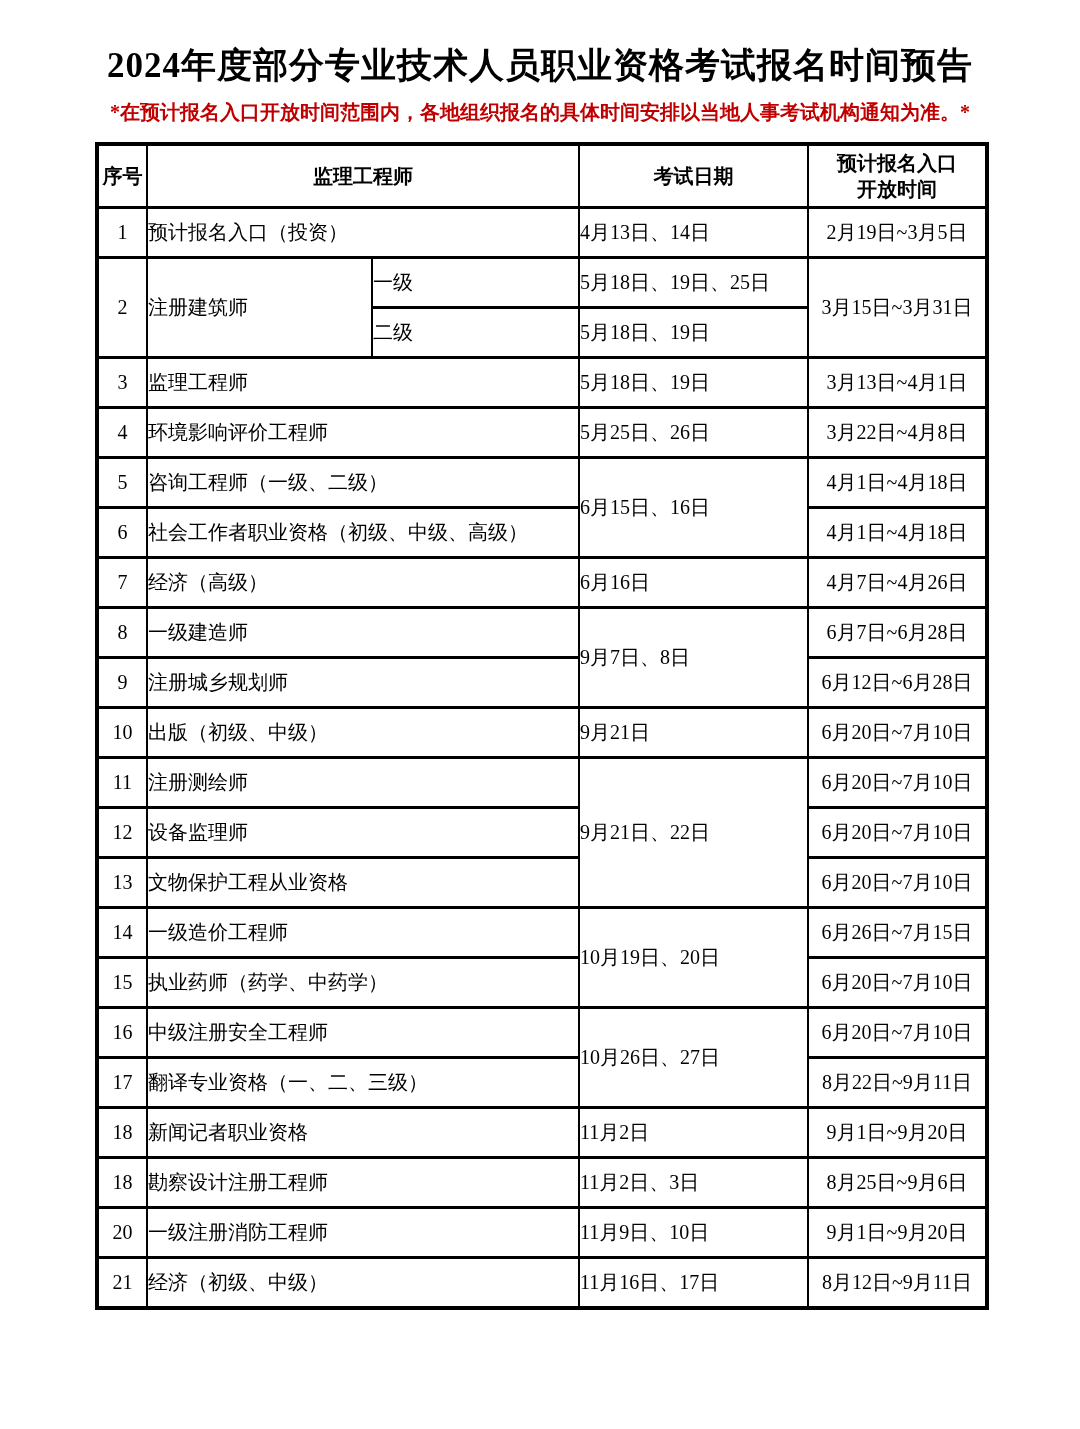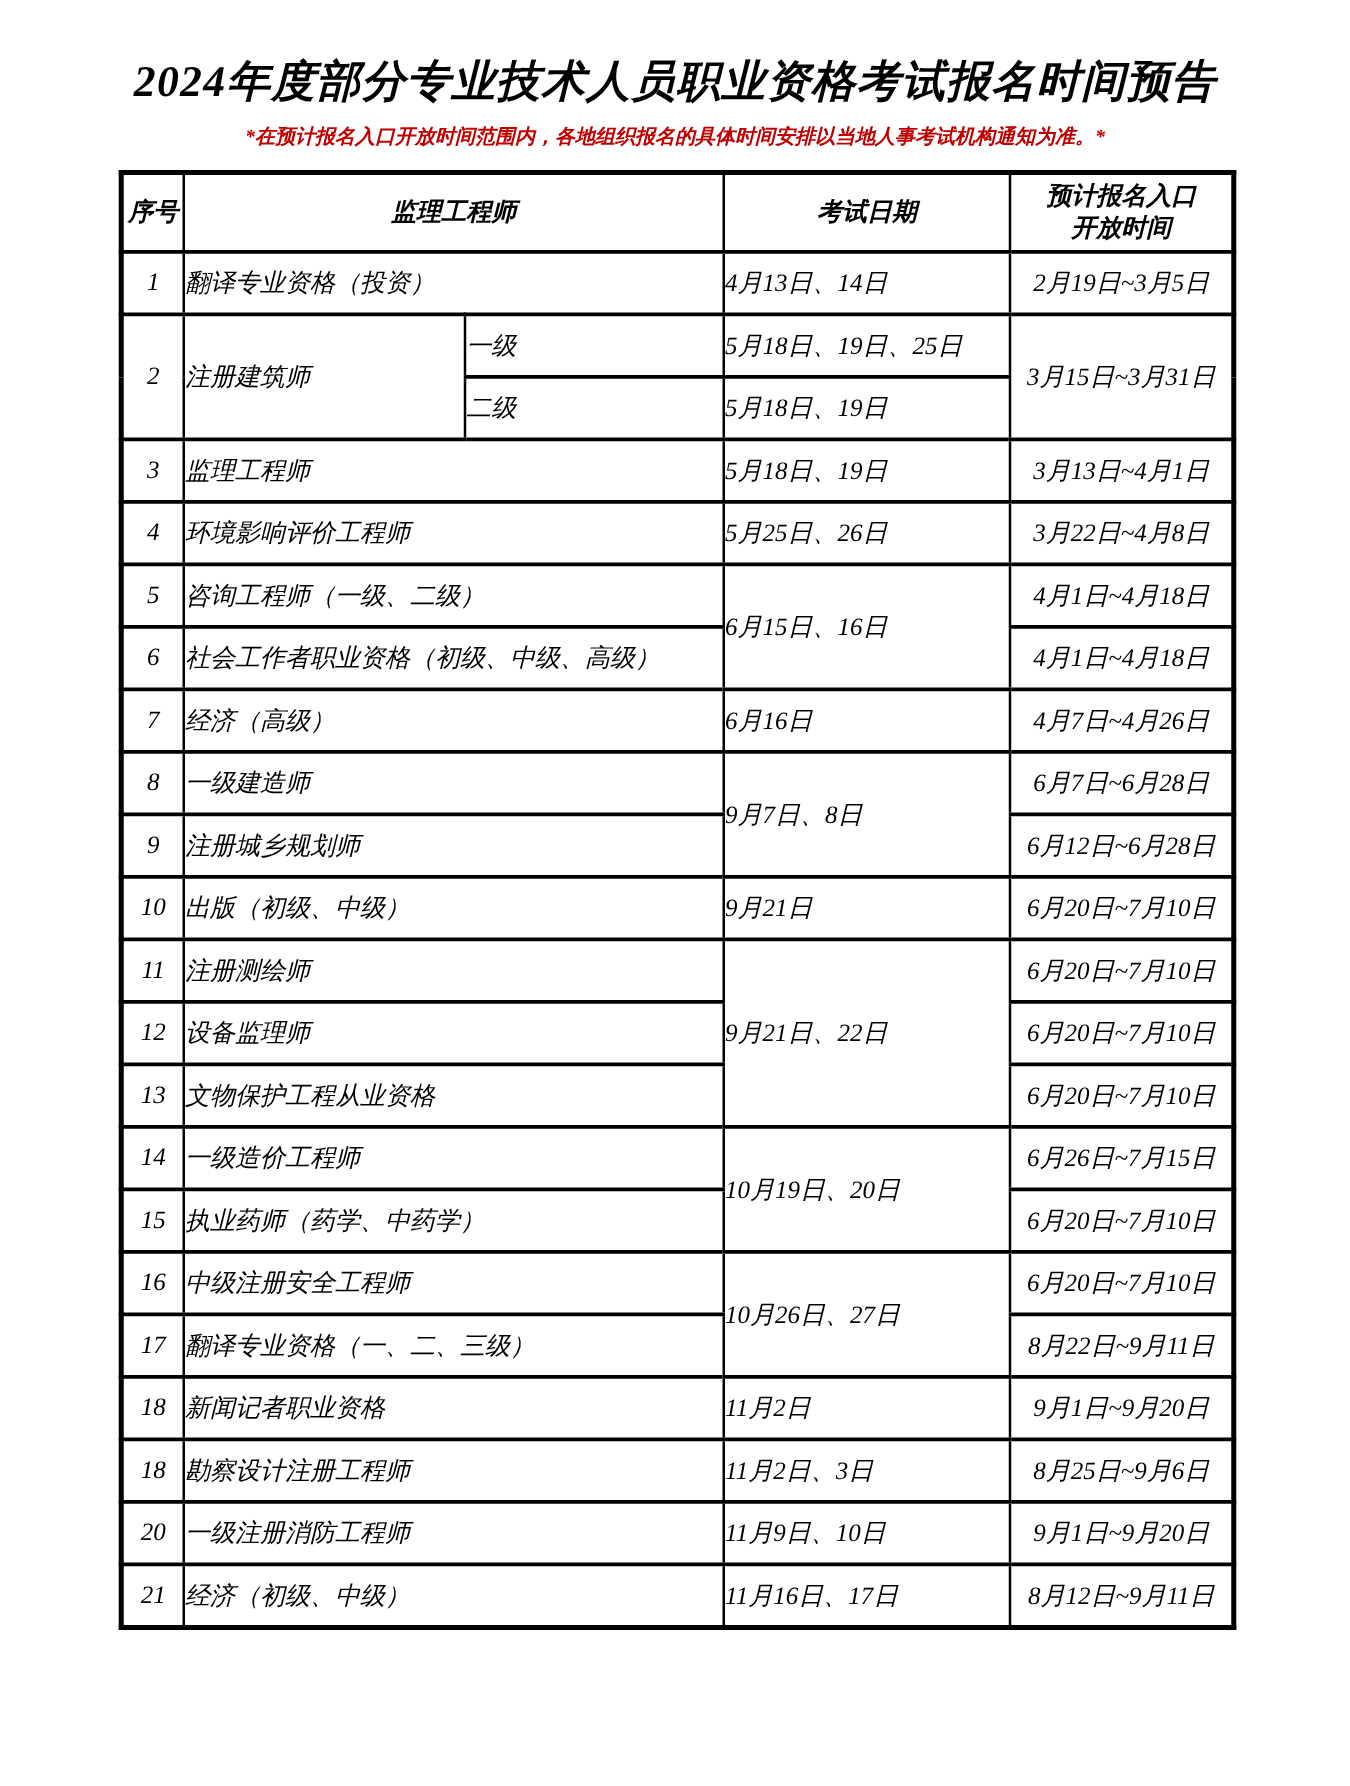--- a/index.html
+++ b/index.html
@@ -10,35 +10,34 @@
   body {
     width: 1080px;
     height: 1429px;
     font-family: "Liberation Serif", "DejaVu Serif", serif;
     color: #000;
   }
   .page {
     width: 1080px;
     height: 1429px;
     position: relative;
-    font-style: italic;
   }
   .doc-title {
     margin: 0;
     padding-top: 42px;
     text-align: center;
     font-size: 35px;
     font-weight: bold;
     letter-spacing: 1px;
     color: #000;
   }
   .doc-notice {
     margin: 10px 0 16px 0;
     text-align: center;
-    font-size: 16px;
+    font-size: 20px;
     font-weight: bold;
     color: #c00000;
   }
   table.exam-table {
     border-collapse: collapse;
     table-layout: fixed;
     width: 890px;
     margin-left: 95px;
     border: 4px solid #000;
   }
@@ -89,21 +88,21 @@
         <th>序号</th>
         <th colspan="2">监理工程师</th>
         <th>考试日期</th>
         <th><span>预计报名入口</span><br><span>开放时间</span></th>
       </tr>
     </thead>
     <tbody>
 
       <tr>
         <td class="cell-seq">1</td>
-        <td class="cell-name" colspan="2">翻译专业资格（投资）</td>
+        <td class="cell-name" colspan="2">预计报名入口（投资）</td>
         <td class="cell-date">4月13日、14日</td>
         <td class="cell-reg">2月19日~3月5日</td>
       </tr>
 
       <tr>
         <td class="cell-seq" rowspan="2">2</td>
         <td class="cell-name" rowspan="2">注册建筑师</td>
         <td class="cell-level">一级</td>
         <td class="cell-date">5月18日、19日、25日</td>
         <td class="cell-reg" rowspan="2">3月15日~3月31日</td>

